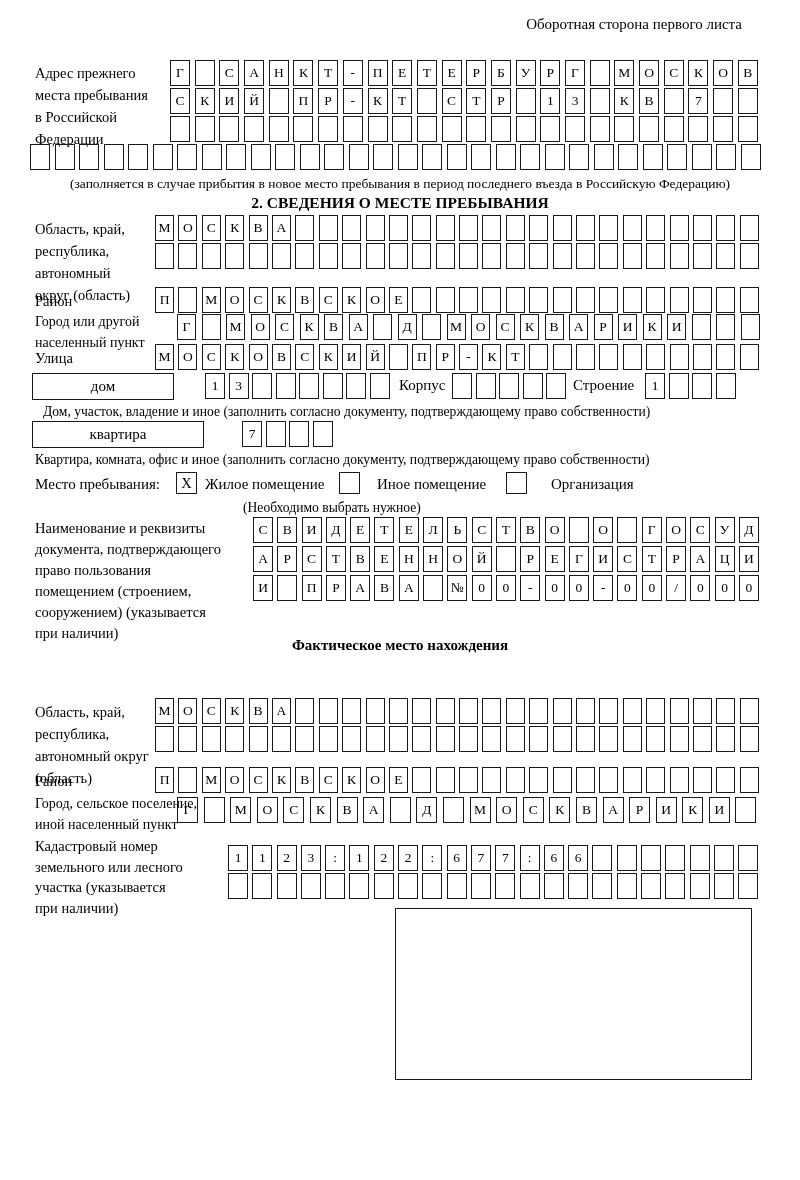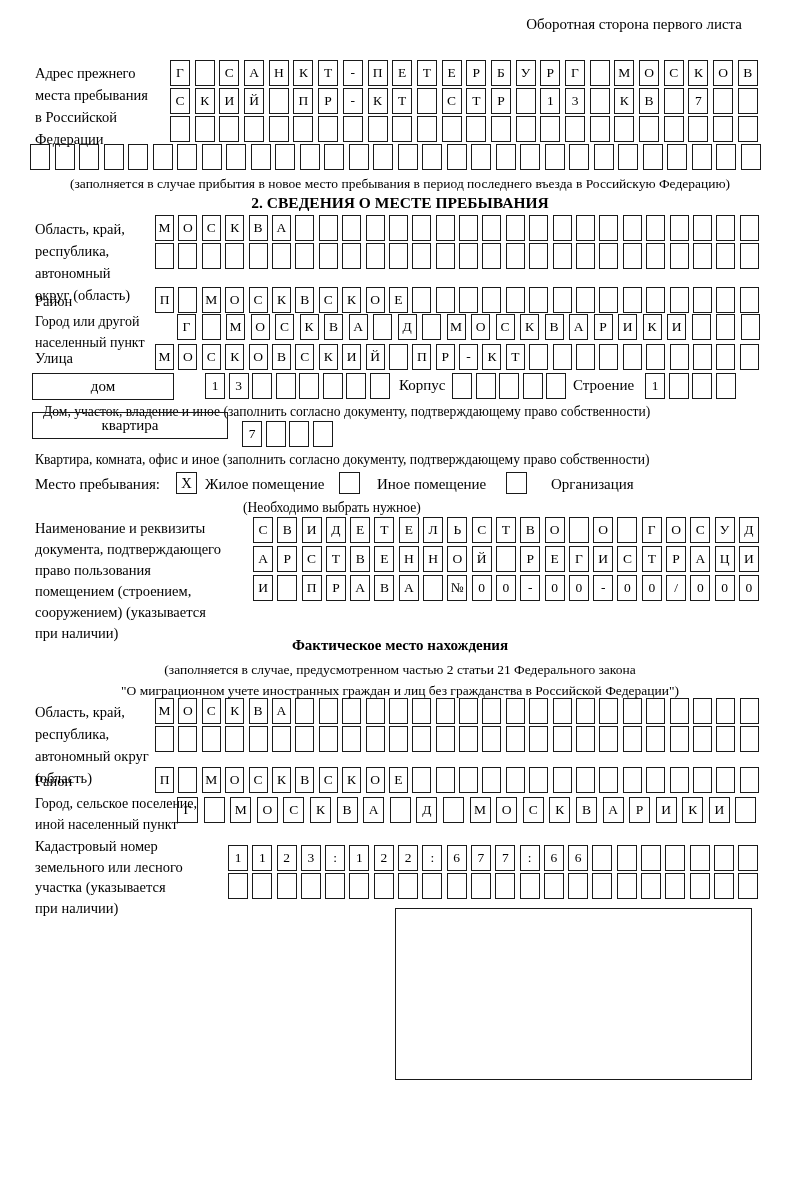--- a/index.html
+++ b/index.html
@@ -321,21 +321,21 @@
     </div>
   <div class="optlbl" style="left:573px;top:377px;">Строение</div>
   <div class="crow g35" style="left:645px;top:373px;">
       <span class="cell">1</span>
       <span class="cell"></span>
       <span class="cell"></span>
       <span class="cell"></span>
     </div>
   <div class="caption" style="left:35px;top:404px;margin-left:8px;">Дом, участок, владение и иное (заполнить согласно документу, подтверждающему право собственности)</div>
 
-  <div class="fieldbox" style="left:32px;top:412px;width:196px;height:27px;">квартира</div>
+  <div class="fieldbox" style="left:32px;top:421px;width:172px;height:27px;">квартира</div>
   <div class="crow g35" style="left:242px;top:421px;">
       <span class="cell">7</span>
       <span class="cell"></span>
       <span class="cell"></span>
       <span class="cell"></span>
     </div>
   <div class="caption" style="left:35px;top:452px;">Квартира, комната, офис и иное (заполнить согласно документу, подтверждающему право собственности)</div>
 
   <div class="optlbl" style="left:35px;top:476px;">Место пребывания:</div>
   <div class="chk" style="left:176px;top:472px;">X</div>
@@ -416,22 +416,20 @@
       <span class="cell">-</span>
       <span class="cell">0</span>
       <span class="cell">0</span>
       <span class="cell">/</span>
       <span class="cell">0</span>
       <span class="cell">0</span>
       <span class="cell">0</span>
     </div>
 
   <div class="h-center" style="top:637px;font-size:15px;">Фактическое место нахождения</div>
-  <div class="note-center" style="top:659px;">(заполняется в случае, предусмотренном частью 2 статьи 21 Федерального закона
-"О миграционном учете иностранных граждан и лиц без гражданства в Российской Федерации")</div>
 
   <div class="lbl" style="left:35px;top:701px;">Область, край,
 республика,
 автономный округ
 (область)</div>
   <div class="crow g44 w19" style="left:155px;top:698px;">
       <span class="cell">М</span>
       <span class="cell">О</span>
       <span class="cell">С</span>
       <span class="cell">К</span>

